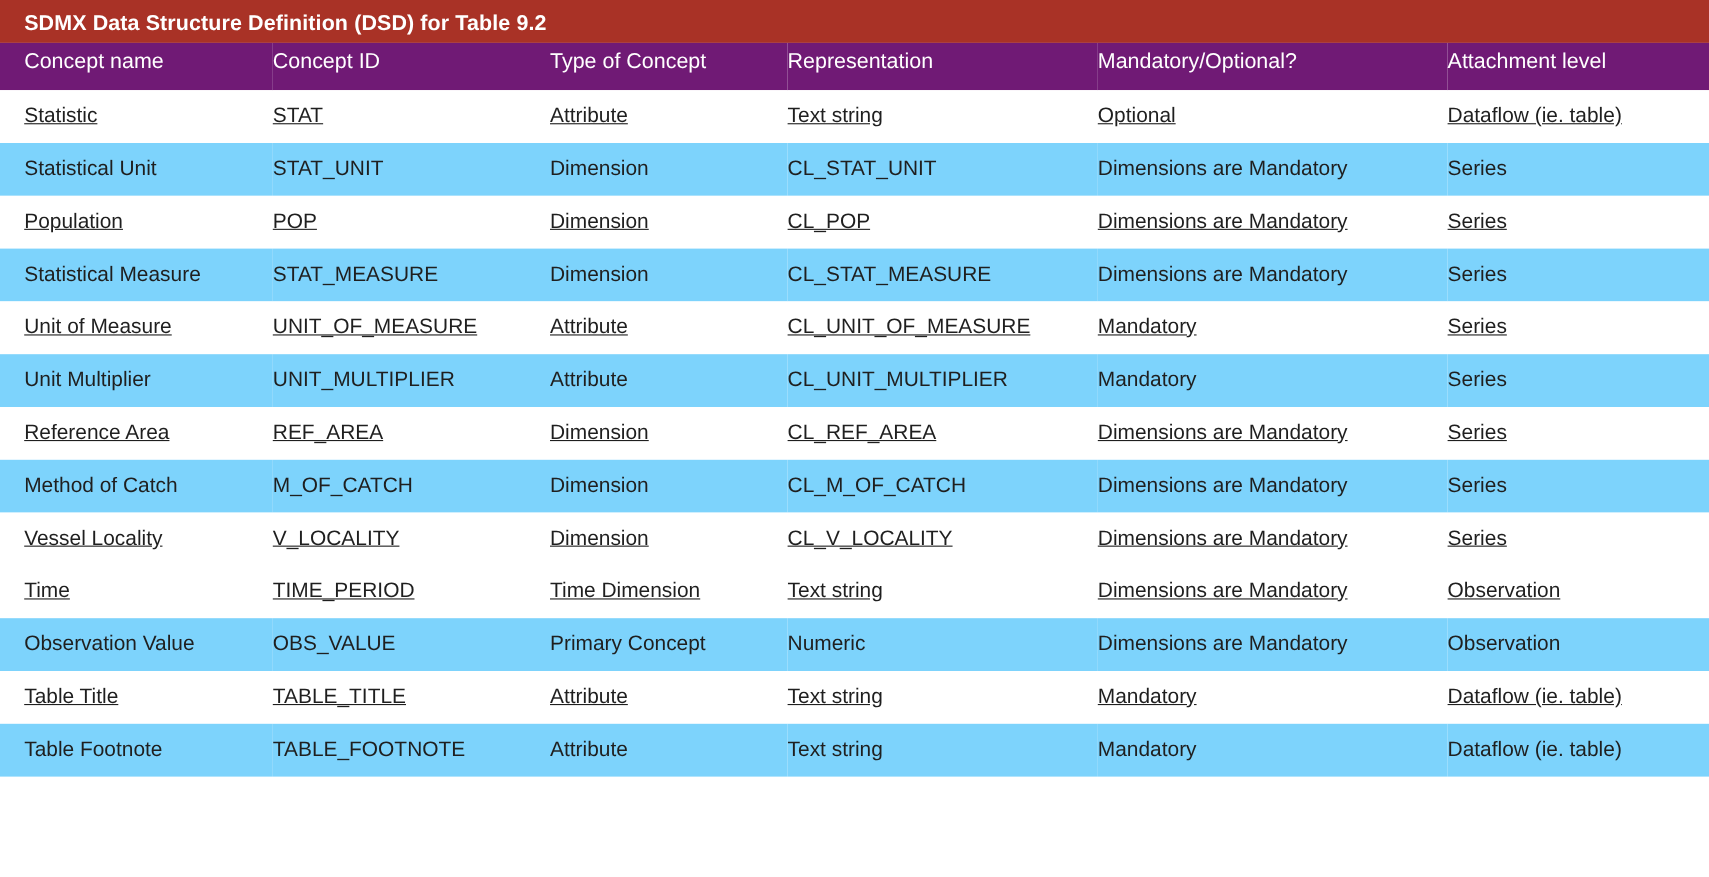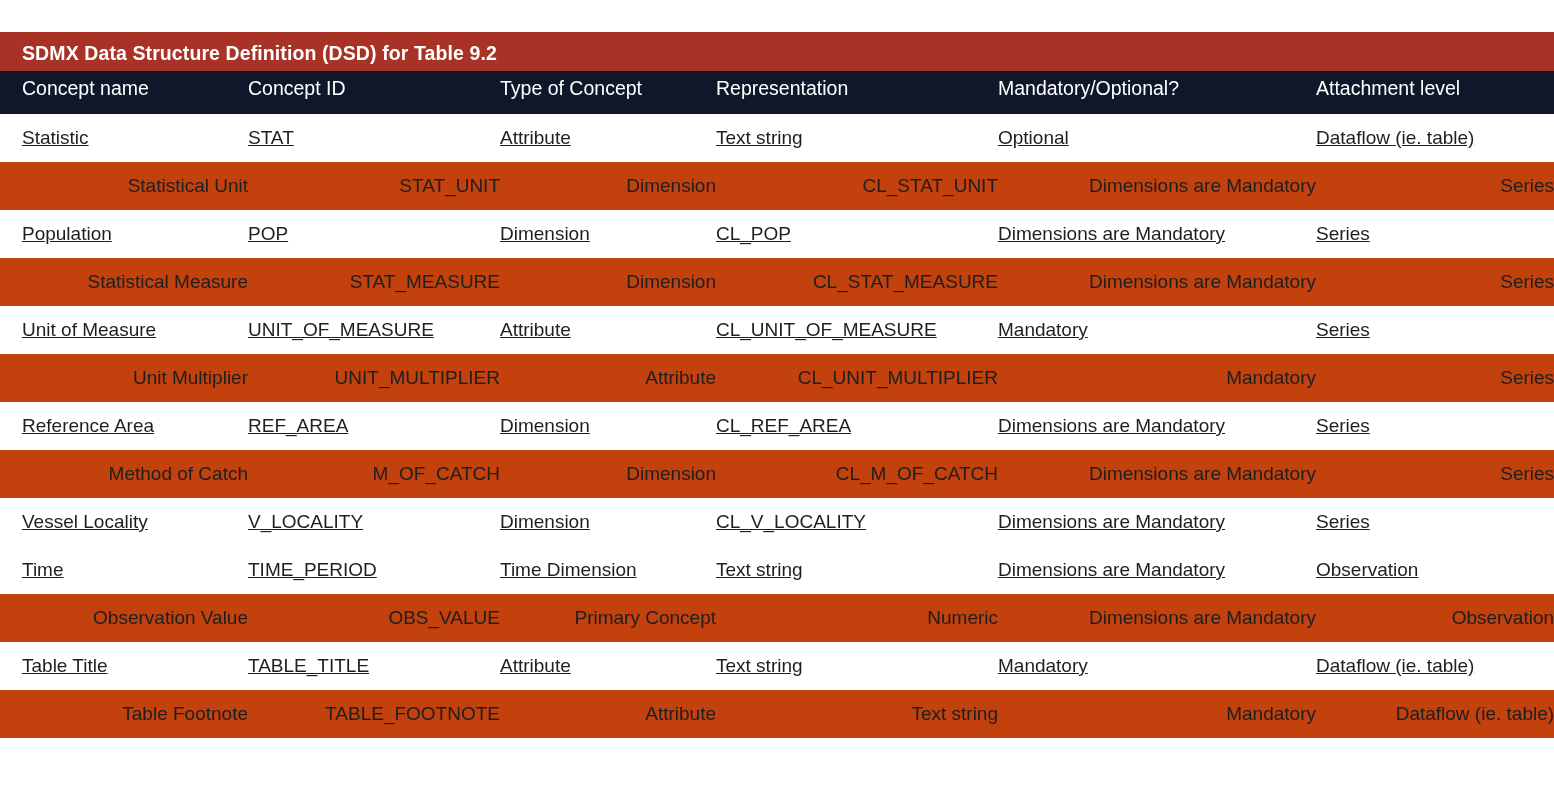--- a/index.html
+++ b/index.html
@@ -11,53 +11,52 @@
     width: 1554px;
     height: 797px;
     font-family: "Liberation Sans", sans-serif;
     color: #1a1a1a;
     overflow: hidden;
   }
   .table-wrap {
     width: 1304px;
     box-sizing: border-box;
     padding: 0 0 0 0;
-    margin-top: 32px;
   }
   table.dsd {
     border-collapse: collapse;
     width: 1554px;
     table-layout: fixed;
   }
   .title-row td {
     background: #a93226;
     color: #ffffff;
     font-size: 19.5px;
     font-weight: bold;
     padding: 10px 0 6px 22px;
     letter-spacing: 0.1px;
   }
   .header-row td {
-    background: #0f172a;
+    background: #701a75;
     color: #ffffff;
     font-size: 19.5px;
     font-weight: normal;
     padding: 6px 0 14px 0;
     vertical-align: bottom;
   }
   .header-row td.c0 { padding-left: 22px; }
   tbody tr td {
     font-size: 19px;
     padding: 13px 0 13px 0;
     vertical-align: middle;
     color: #1f1f1f;
   }
   tbody tr td.c0 { padding-left: 22px; }
   tbody tr.odd td { background: #ffffff; text-decoration: underline; }
-  tbody tr.even td { background: #c2410c; text-align: right; }
+  tbody tr.even td { background: #7dd3fc; }
 
   col.c0 { width: 248px; }
   col.c1 { width: 252px; }
   col.c2 { width: 216px; }
   col.c3 { width: 282px; }
   col.c4 { width: 318px; }
   col.c5 { width: 238px; }
 </style>
 </head>
 <body>

